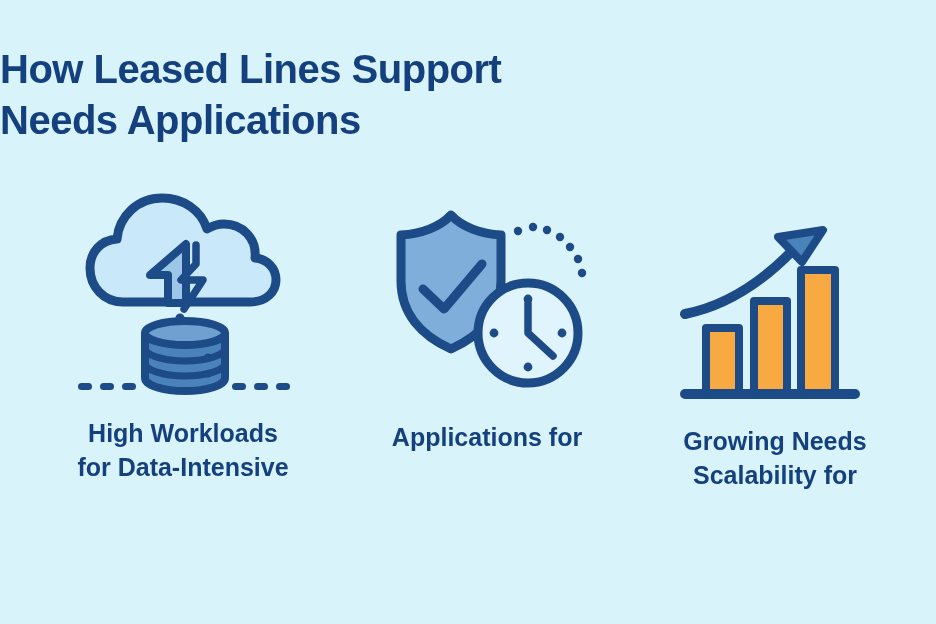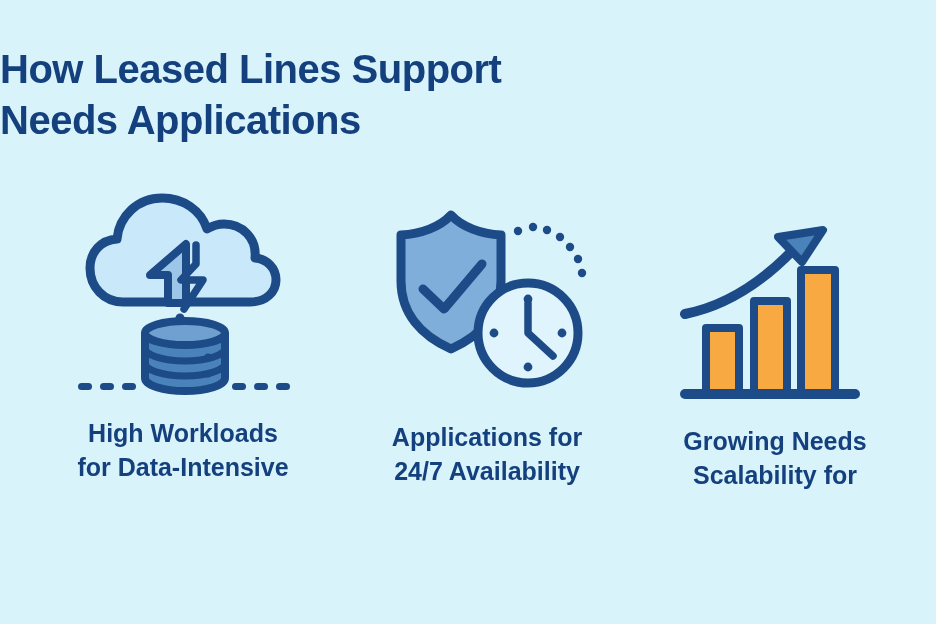--- a/index.html
+++ b/index.html
@@ -124,21 +124,20 @@
           <circle cx="156" cy="97" r="4.4"></circle>
           <circle cx="190" cy="131" r="4.4"></circle>
           <circle cx="156" cy="165" r="4.4"></circle>
           <circle cx="122" cy="131" r="4.4"></circle>
         </g>
         <path class="stroke-navy" d="M 156 101 L 156 131 L 181 154" stroke-width="7.5" stroke-linecap="round" stroke-linejoin="round"></path>
       </svg>
     </div>
     <div class="caption">
       <span class="line">Applications for</span>
-      <span class="line">24/7 Availability</span>
     </div>
   </div>
 
   <div class="feature feature-scalability">
     <div class="icon-box">
       <svg width="220" height="202" viewBox="0 0 220 202">
 
         <g fill="var(--orange)" stroke="var(--icon-navy)" stroke-width="8" stroke-linejoin="round">
           <rect x="41" y="122" width="33" height="66"></rect>
           <rect x="89" y="95" width="33" height="93"></rect>

